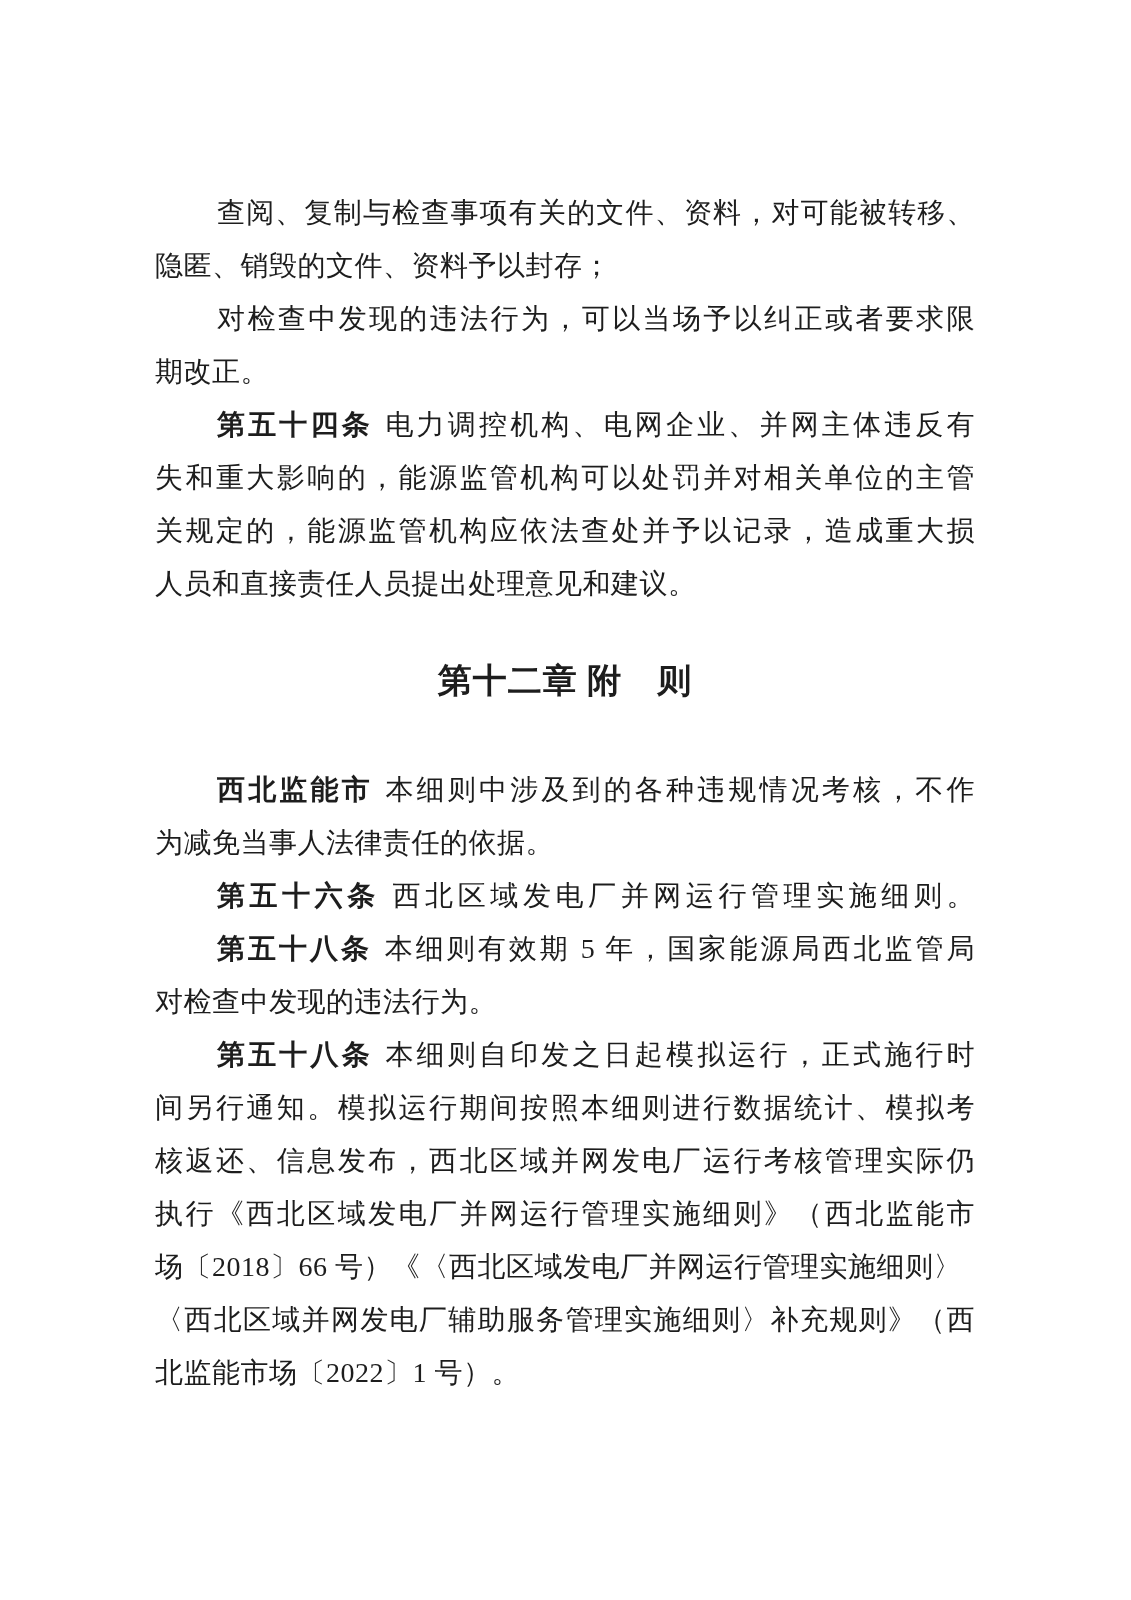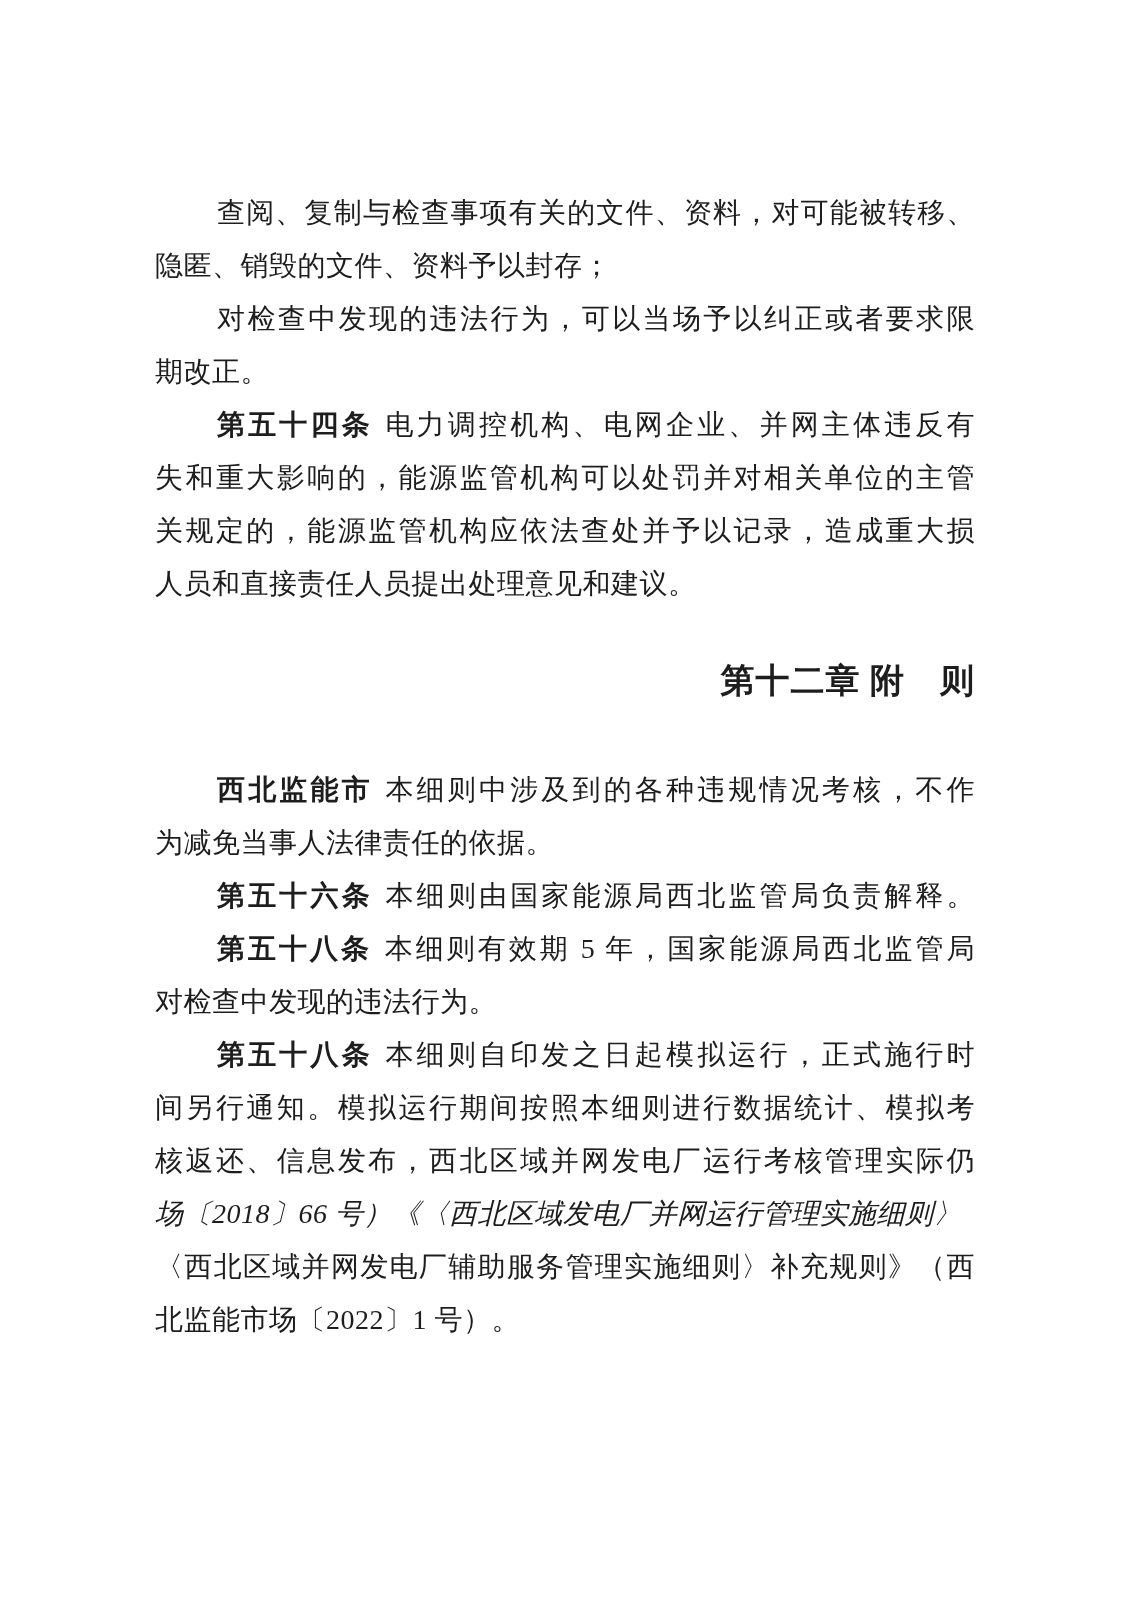--- a/index.html
+++ b/index.html
@@ -22,28 +22,28 @@
   .para { margin: 0; }
   .line {
     text-align: justify;
     letter-spacing: 0.5px;
   }
   .line.fill {
     
     text-align-last: justify;
   }
   .line.first { text-indent: 62px; }
-  .line.nowrap { white-space: nowrap; font-style: italic; }
+  .line.nowrap { white-space: nowrap; }
   .lead {
     font-weight: bold;
     margin-right: 0.45em;
   }
   .lead:empty { display: none; margin: 0; }
   .chapter-heading {
-    text-align: right;
+    text-align: center;
     font-weight: bold;
     font-size: 34px;
     line-height: 53px;
     margin: 44px 0 56px 0;
     letter-spacing: 1px;
   }
 </style>
 </head>
 <body>
 
@@ -68,31 +68,32 @@
     </div>
 
     <div class="chapter-heading">第十二章 附　则</div>
 
     <div class="para">
       <div class="line fill first"><b class="lead">西北监能市</b><span>本细则中涉及到的各种违规情况考核，不作</span></div>
       <div class="line">为减免当事人法律责任的依据。</div>
     </div>
 
     <div class="para">
-      <div class="line fill first"><b class="lead">第五十六条</b><span>本细则由国家能源局西北监管局负责解释。</span></div>
+      <div class="line fill first"><b class="lead">第五十六条</b><span>西北区域发电厂并网运行管理实施细则。</span></div>
     </div>
 
     <div class="para">
       <div class="line fill first"><b class="lead">第五十八条</b><span>本细则有效期 5 年，国家能源局西北监管局</span></div>
       <div class="line">对检查中发现的违法行为。</div>
     </div>
 
     <div class="para">
       <div class="line fill first"><b class="lead">第五十八条</b><span>本细则自印发之日起模拟运行，正式施行时</span></div>
       <div class="line fill">间另行通知。模拟运行期间按照本细则进行数据统计、模拟考</div>
       <div class="line fill">核返还、信息发布，西北区域并网发电厂运行考核管理实际仍</div>
+      <div class="line fill">执行《西北区域发电厂并网运行管理实施细则》（西北监能市</div>
       <div class="line nowrap">场〔2018〕66 号）《〈西北区域发电厂并网运行管理实施细则〉</div>
       <div class="line fill">〈西北区域并网发电厂辅助服务管理实施细则〉补充规则》（西</div>
       <div class="line">北监能市场〔2022〕1 号）。</div>
     </div>
 
   </div>
 </div>
 
 </body></html>

